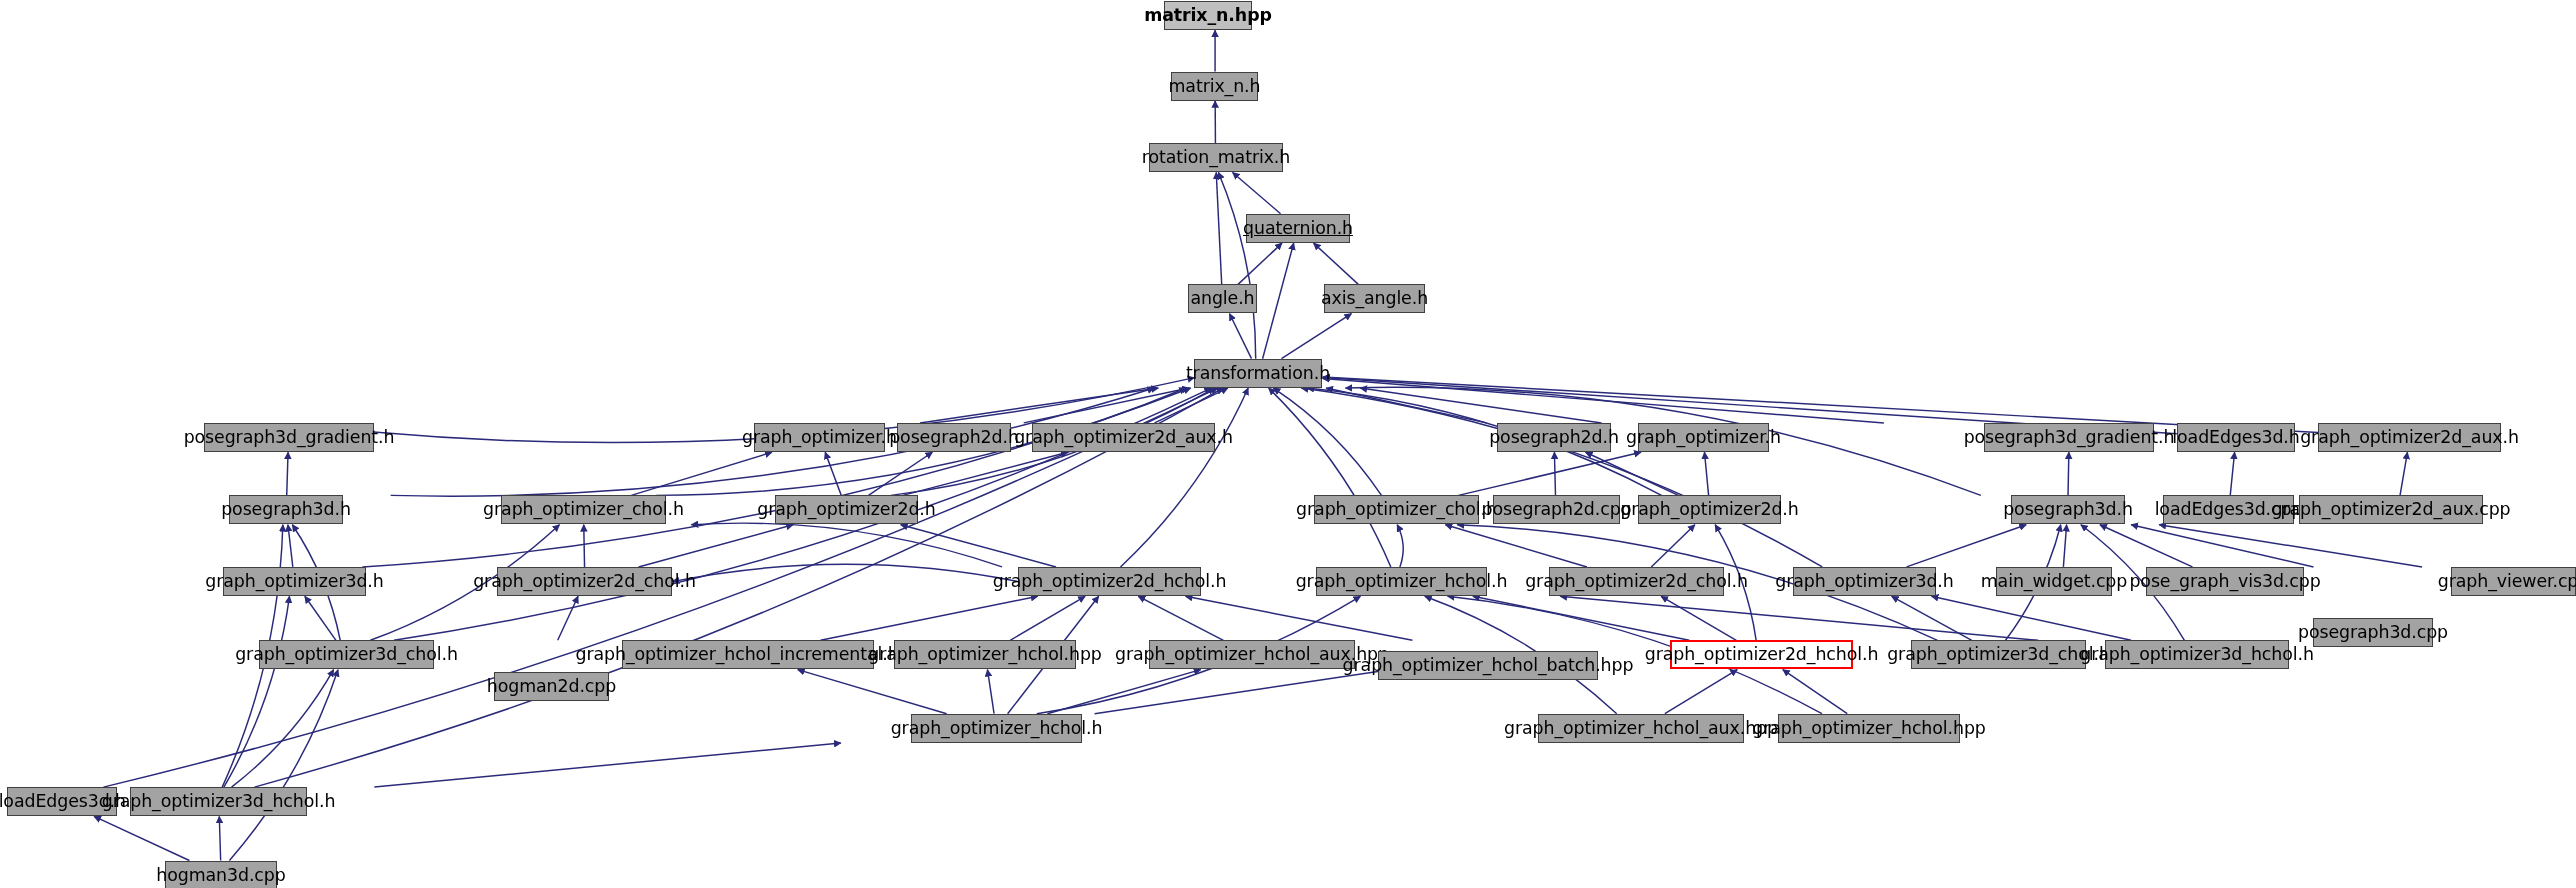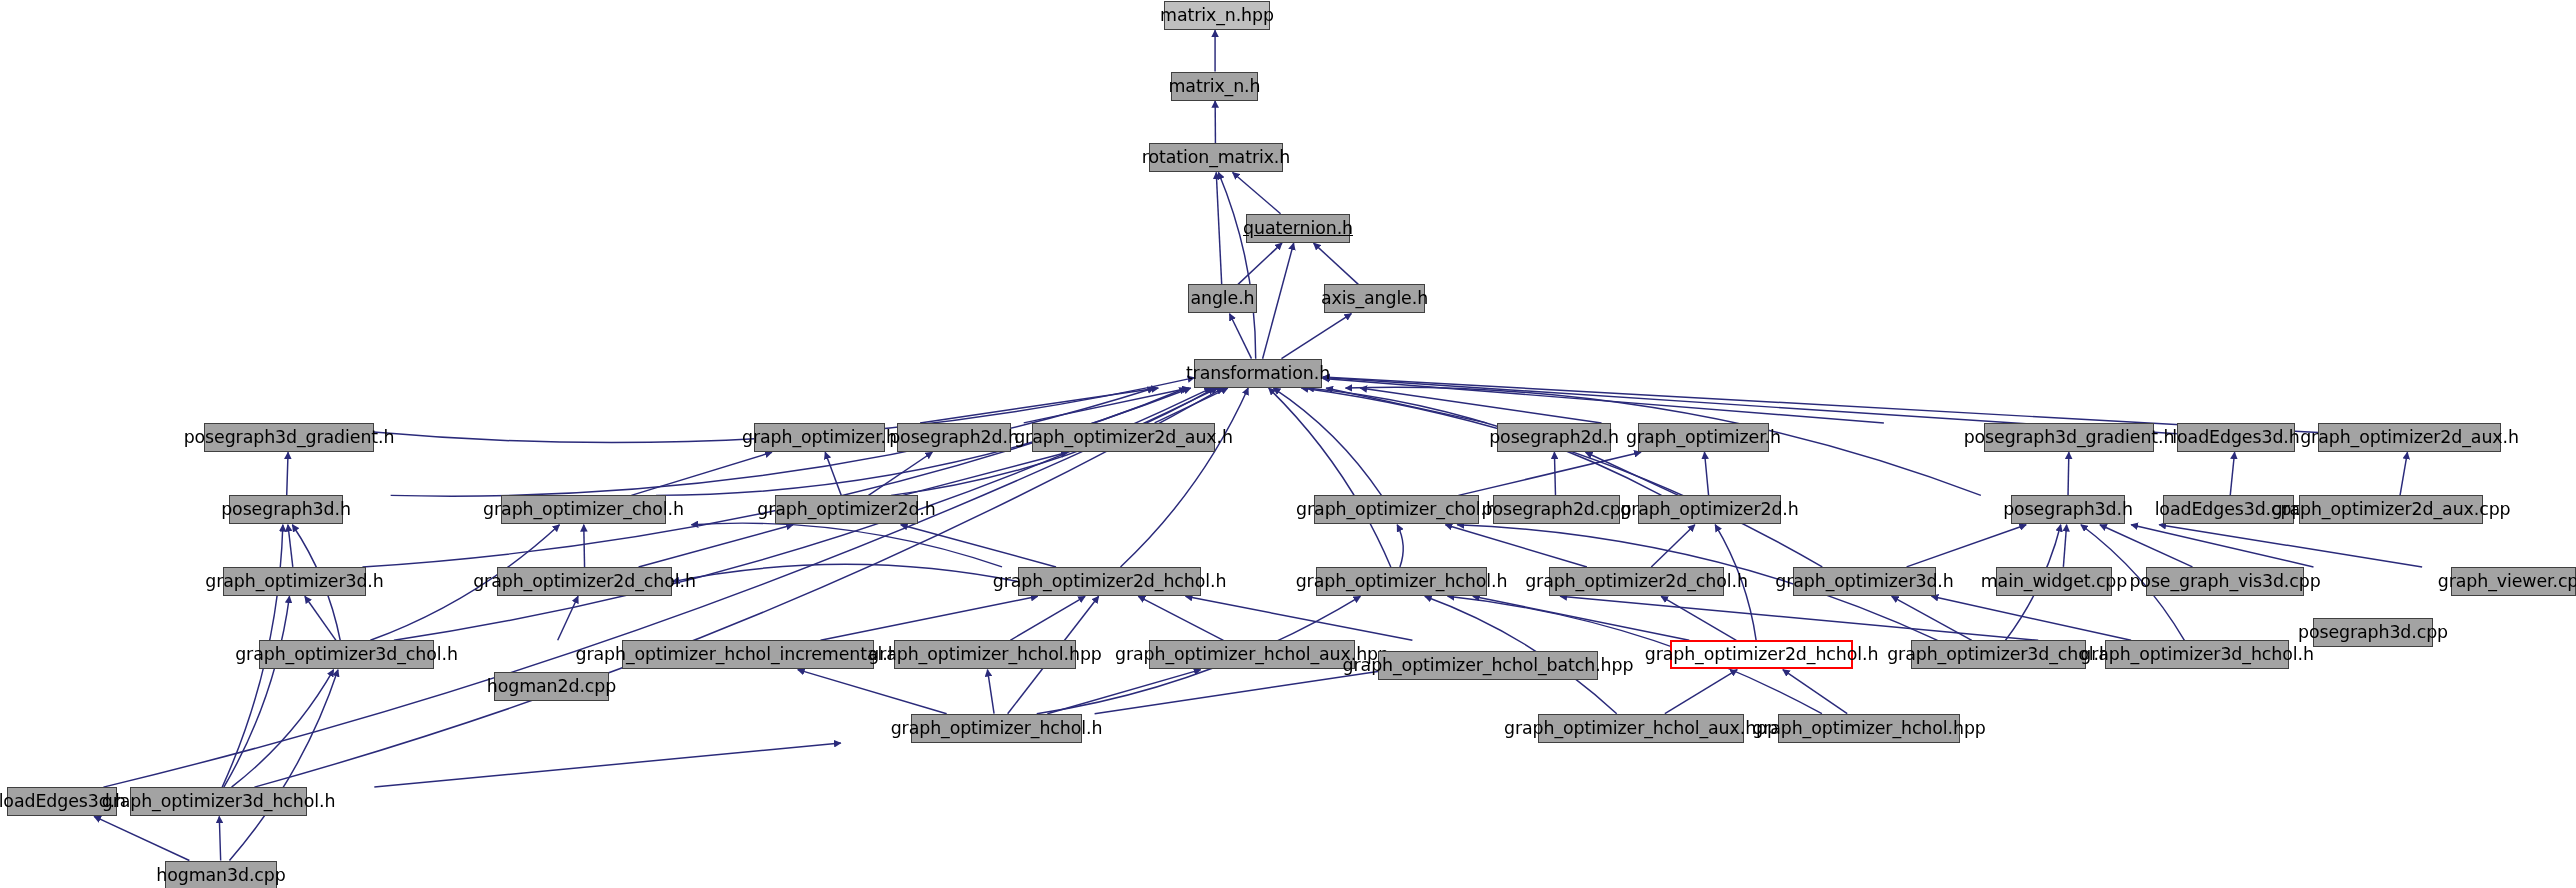--- a/index.html
+++ b/index.html
@@ -143,21 +143,21 @@
         <path d="M 1141.7 778 L 1308.8 730" fill="none" stroke="#2a2a7a" stroke-width="1.6" marker-end="url(#arrow)"></path>
         <path d="M 1193.2 778 L 1514.8 730" fill="none" stroke="#2a2a7a" stroke-width="1.6" marker-end="url(#arrow)"></path>
         <path d="M 1814.8 778 L 1893.7 730" fill="none" stroke="#2a2a7a" stroke-width="1.6" marker-end="url(#arrow)"></path>
         <path d="M 2013.6 778 L 1943.4 730" fill="none" stroke="#2a2a7a" stroke-width="1.6" marker-end="url(#arrow)"></path>
         <path d="M 408 858 L 916.5 810" fill="none" stroke="#2a2a7a" stroke-width="1.6" marker-end="url(#arrow)"></path>
         <path d="M 206.4 938 L 102.6 890" fill="none" stroke="#2a2a7a" stroke-width="1.6" marker-end="url(#arrow)"></path>
         <path d="M 240.5 938 L 239 890" fill="none" stroke="#2a2a7a" stroke-width="1.6" marker-end="url(#arrow)"></path>
       </g>
   </svg>
   <div id="nodes">
-      <div class="node root" style="left: 1164px; top: 0.9px; width: 106px;">
+      <div class="node root" style="left: 1164px; top: 0.9px; width: 88px; font-weight: bold;">
         <span>matrix_n.hpp</span>
       </div>
       <div class="node" style="left: 1171px; top: 72px; width: 87px;">
         <span>matrix_n.h</span>
       </div>
       <div class="node" style="left: 1149px; top: 143px; width: 134px;">
         <span>rotation_matrix.h</span>
       </div>
       <div class="node" style="left: 1246px; top: 214px; width: 104px; text-decoration: underline;">
         <span>quaternion.h</span>

